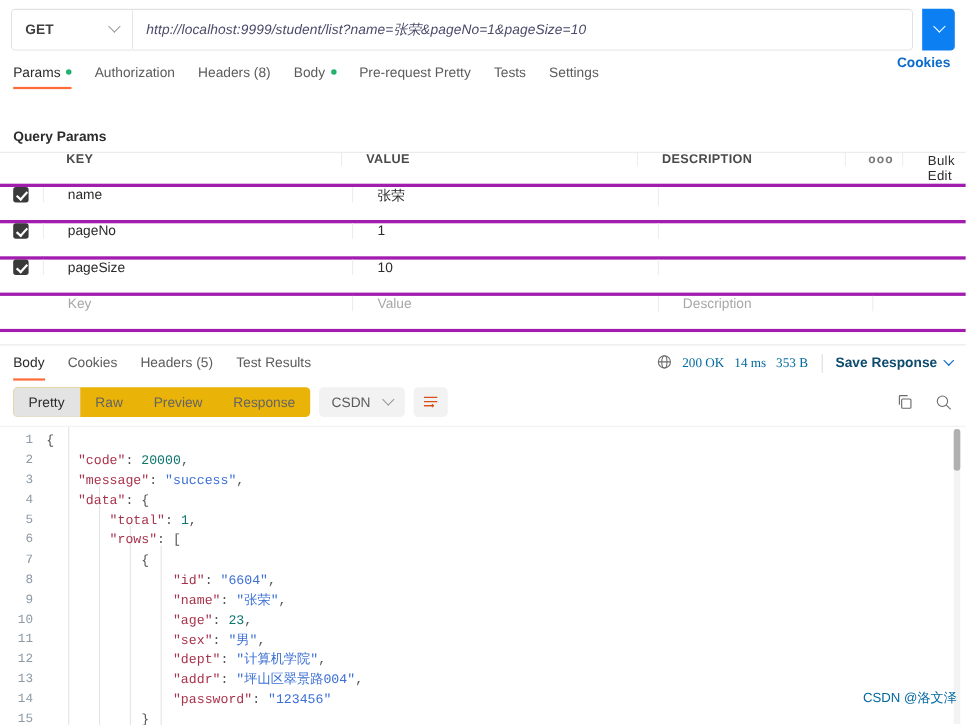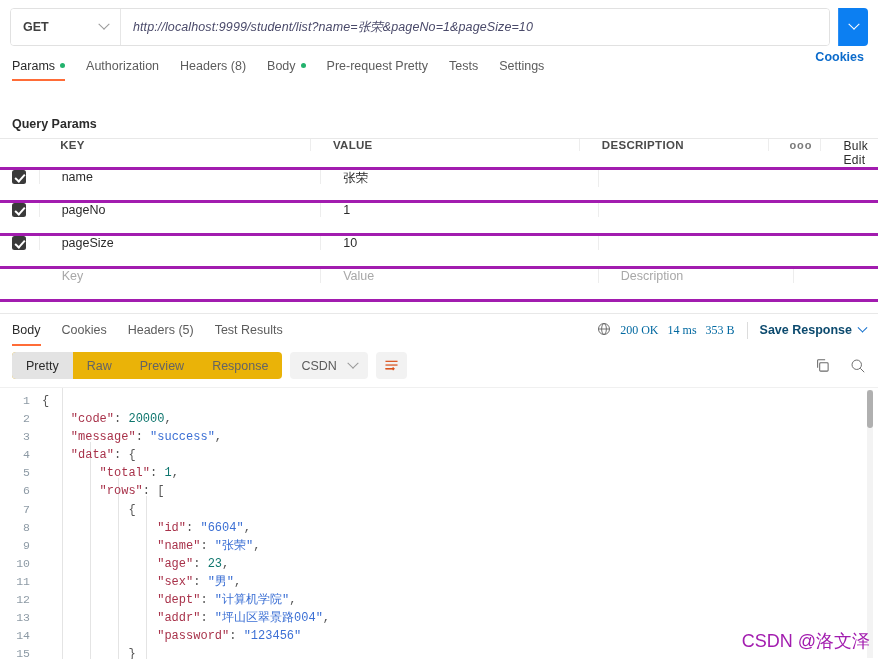--- a/index.html
+++ b/index.html
@@ -314,23 +314,23 @@
   }
   .vthumb {
     position: absolute;
     right: 5px; top: 2px;
     width: 6px; height: 38px;
     background: #b0b0b0;
     border-radius: 3px;
   }
   .watermark {
     position: absolute;
-    right: 8px; bottom: 6px;
-    font-size: 18px;
-    color: #a21caf;
+    right: 8px; bottom: 16px;
+    font-size: 12px;
+    color: #0369a1;
     user-select: none;
   }
 </style>
 </head>
 <body>
 
 <div class="url-bar">
   <div class="method-url">
     <div class="method-select">
       <span>GET</span>

